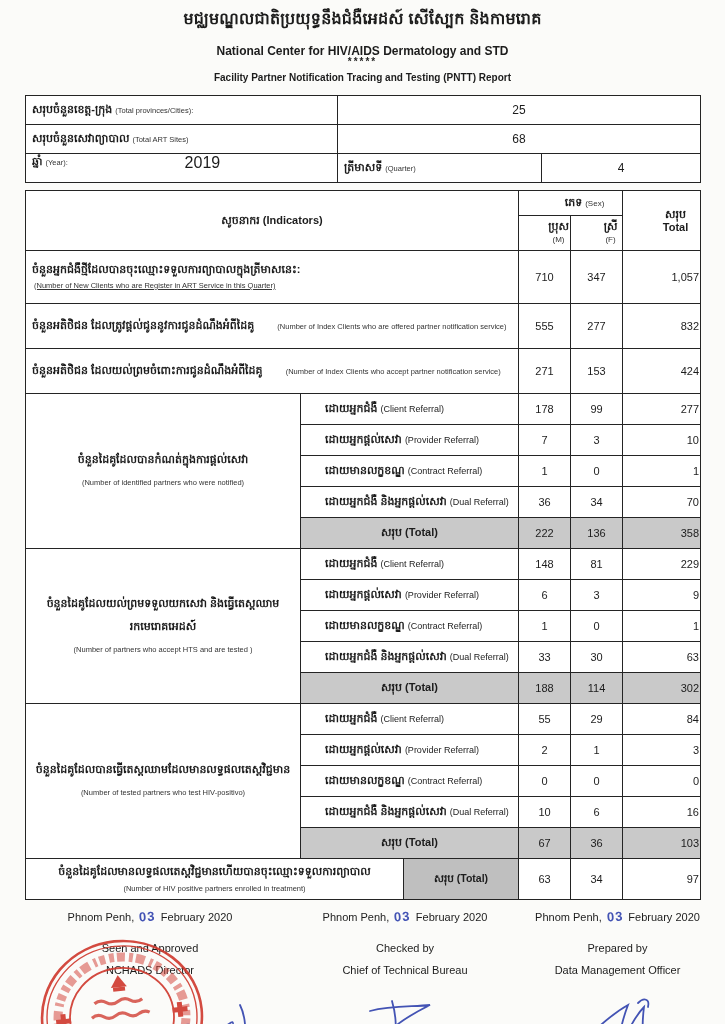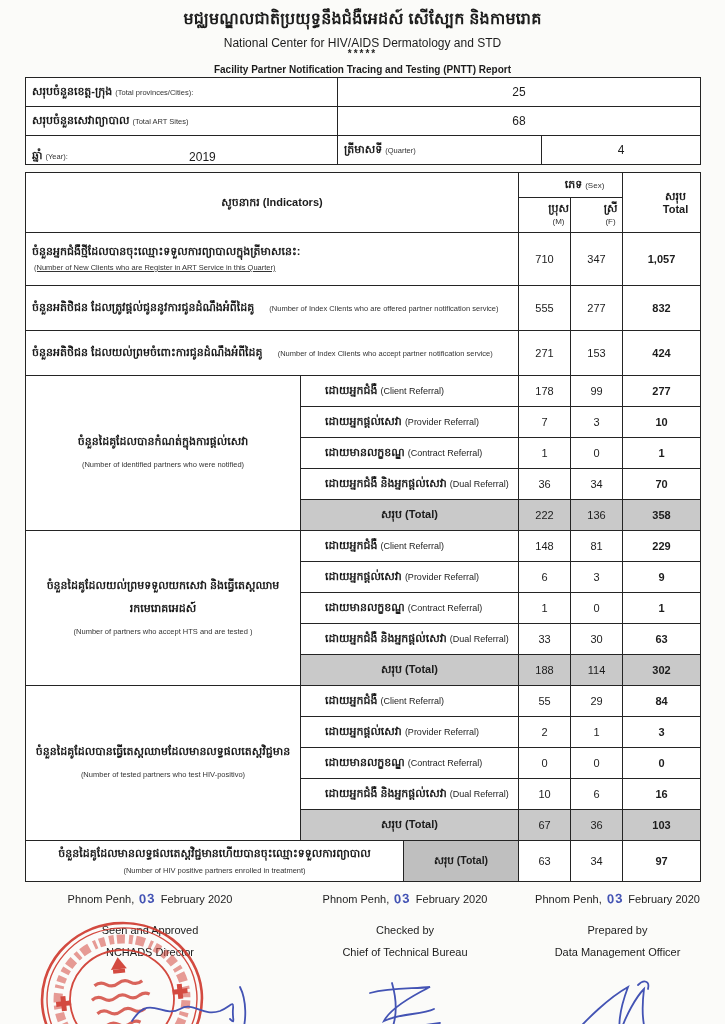--- a/index.html
+++ b/index.html
@@ -8,51 +8,51 @@
     background:#fbfbf9;
     font-family:"Liberation Sans","DejaVu Sans",sans-serif;
     color:#1c1c1c;
     -webkit-font-smoothing:antialiased;
   }
   .page{position:relative;width:725px;height:1024px;overflow:hidden;}
 
   
   .letterhead{text-align:center;padding-top:8px;}
   .org-khmer{font-size:16px;font-weight:bold;letter-spacing:.2px;}
-  .org-eng{font-size:12px;font-weight:normal;margin-top:4px;}
+  .org-eng{font-size:12px;font-weight:bold;margin-top:12px;}
   .stars{font-size:10px;font-weight:bold;letter-spacing:2px;line-height:8px;}
   .report-khmer{font-size:13px;font-weight:bold;margin-top:3px;}
   .report-eng{font-size:10px;font-weight:bold;margin-top:6px;}
 
   
   .tbl{border-collapse:collapse;table-layout:fixed;margin-left:25px;width:675px;background:#fff;}
   .tbl td{border:1.6px solid #242424;vertical-align:middle;overflow:hidden;}
-  .info-tbl{margin-top:2px;}
+  .info-tbl{margin-top:12px;}
   .info-tbl td{height:26px;}
   .lbl-cell{padding-left:6px;font-size:11px;font-weight:bold;}
   .eng{font-weight:normal;font-size:7.5px;color:#333;}
   .center{}
   .val{font-size:12px;text-align:center;}
-  .year-flex{display:flex;align-items:flex-end;height:100%;}
-  .year-flex .yv{flex:1;text-align:center;font-size:12px;}
+  .year-flex{display:flex;align-items:flex-start;height:100%;}
+  .year-flex .yv{flex:1;text-align:center;font-size:16px;}
 
   .main-tbl{margin-top:7px;}
   .main-tbl td{font-size:11px;}
   .hdr-ind{text-align:center;font-size:13px;font-weight:bold;}
   .hdr-small{text-align:center;font-size:10.5px;font-weight:bold;line-height:13px;padding-left:29px;}
   .hdr-small .eng{font-size:8px;}
   .row-label{padding:4px 6px;font-weight:bold;font-size:10.5px;line-height:14px;}
-  .row-label .eng{margin-left:12px;}
+  .row-label .eng{margin-left:20px;}
   .row-label.stacked .eng{display:block;margin:3px 0 0 2px;text-decoration:underline;}
   .sec-label{text-align:center;font-weight:bold;font-size:10.5px;padding:4px;line-height:15px;}
   .sec-label .eng{display:block;font-weight:normal;margin-top:8px;}
   .ref-label{padding-left:24px;font-weight:bold;font-size:10.5px;height:28px;}
   .ref-label .eng2{font-weight:normal;font-size:9px;}
   .num{text-align:center;font-size:11px;}
-  .tot{font-weight:bold;}
+  .tot{font-weight:normal;text-align:right;}
   .shaded{background:#c9c9c9;}
   .total-lbl{text-align:center;font-weight:bold;font-size:10.5px;height:28px;}
   .final-split{display:flex;height:100%;align-items:stretch;}
   .final-left{width:377px;text-align:center;padding-top:5px;}
   .final-left .kh{font-weight:bold;font-size:11px;}
   .final-left .eng{display:block;margin-top:4px;}
   .final-right{flex:1;border-left:1.6px solid #242424;background:#bfbfbf;
     display:flex;align-items:center;justify-content:center;font-weight:bold;font-size:10.5px;}
 
   

